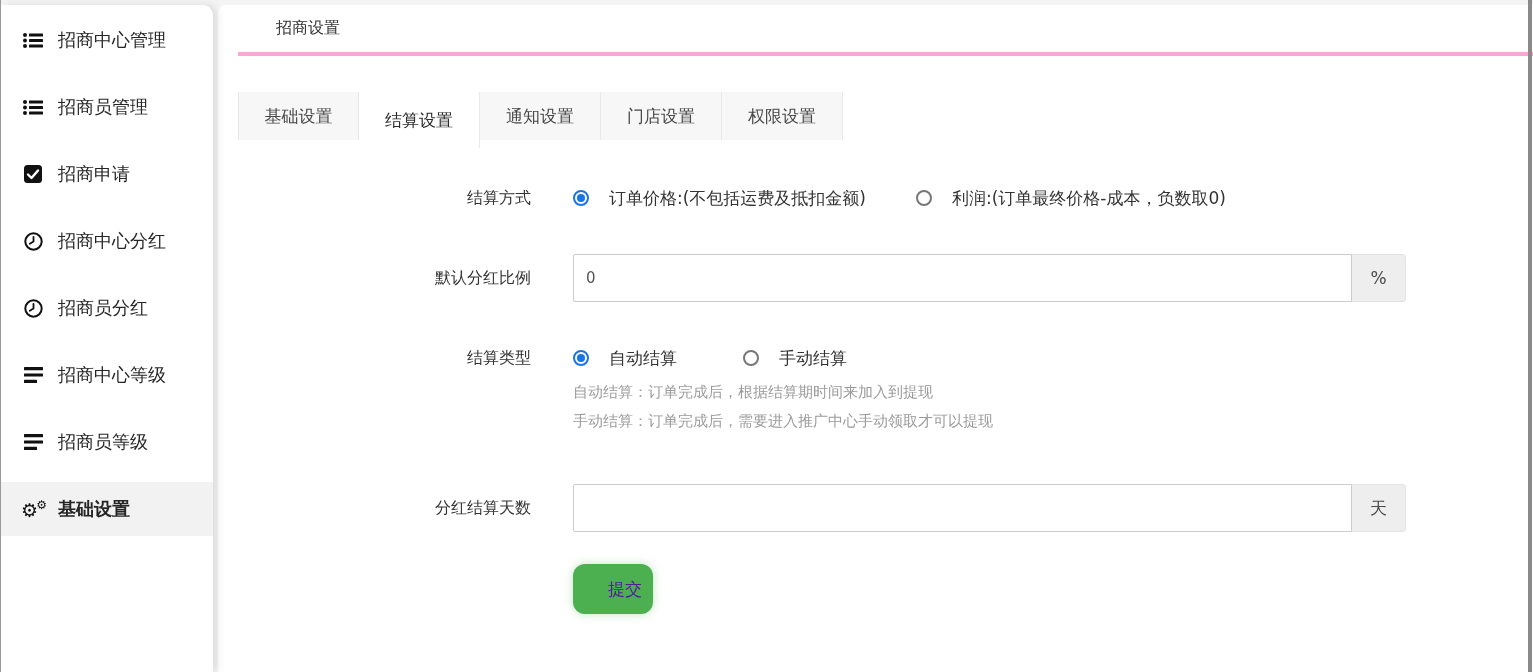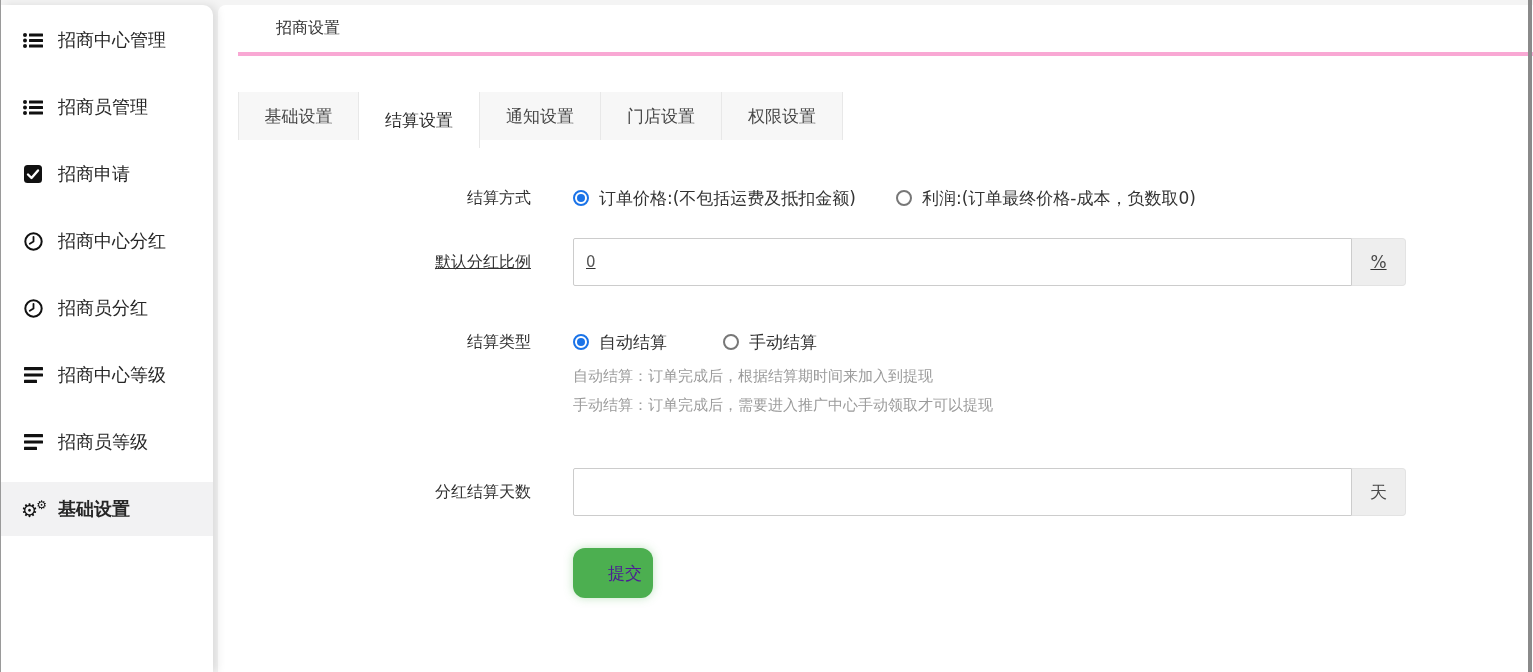--- a/index.html
+++ b/index.html
@@ -83,39 +83,39 @@
   .form { margin-top:38px; }
   .frow { display:flex; align-items:flex-start; }
   .flabel {
     width:313px; text-align:right;
     font-size:16px; color:#333;
     line-height:24px; padding-top:0;
     flex:none; white-space:nowrap;
   }
   .fctrl { margin-left:42px; }
 
-  .radio-line { display:flex; align-items:center; line-height:24px; }
+  .radio-line { display:flex; align-items:center; line-height:24px;gap:10px; }
   .radio {
     width:16px; height:16px; border-radius:50%;
     border:2px solid #777; background:#fff;
     display:inline-block; position:relative; flex:none;
     cursor:pointer;
   }
   .radio.checked { border-color:#1a73e8; }
   .radio.checked::after {
     content:''; position:absolute; left:2px; top:2px;
     width:8px; height:8px; border-radius:50%;
     background:#1a73e8;
   }
   .radio-label { margin-left:10px; font-size:17px; color:#333; cursor:pointer; white-space:nowrap; }
   .radio-gap { margin-left:40px; }
   .radio-gap-wide { margin-left:56px; }
 
   .row-space-1 { margin-top:8px; }   
-  .row-ratio   { margin-top:28px;text-decoration:underline; }
+  .row-ratio   { margin-top:44px; }
   .row-type    { margin-top:44px; }
   .row-days    { margin-top:48px; }
   .row-submit  { margin-top:32px; }
 
   .input-group { display:flex; align-items:stretch; height:48px; }
   .text-input {
     width:779px; height:48px;
     border:1px solid #ccc; border-radius:2px 0 0 2px;
     background:#fff;
     font-size:15px; color:#555;

